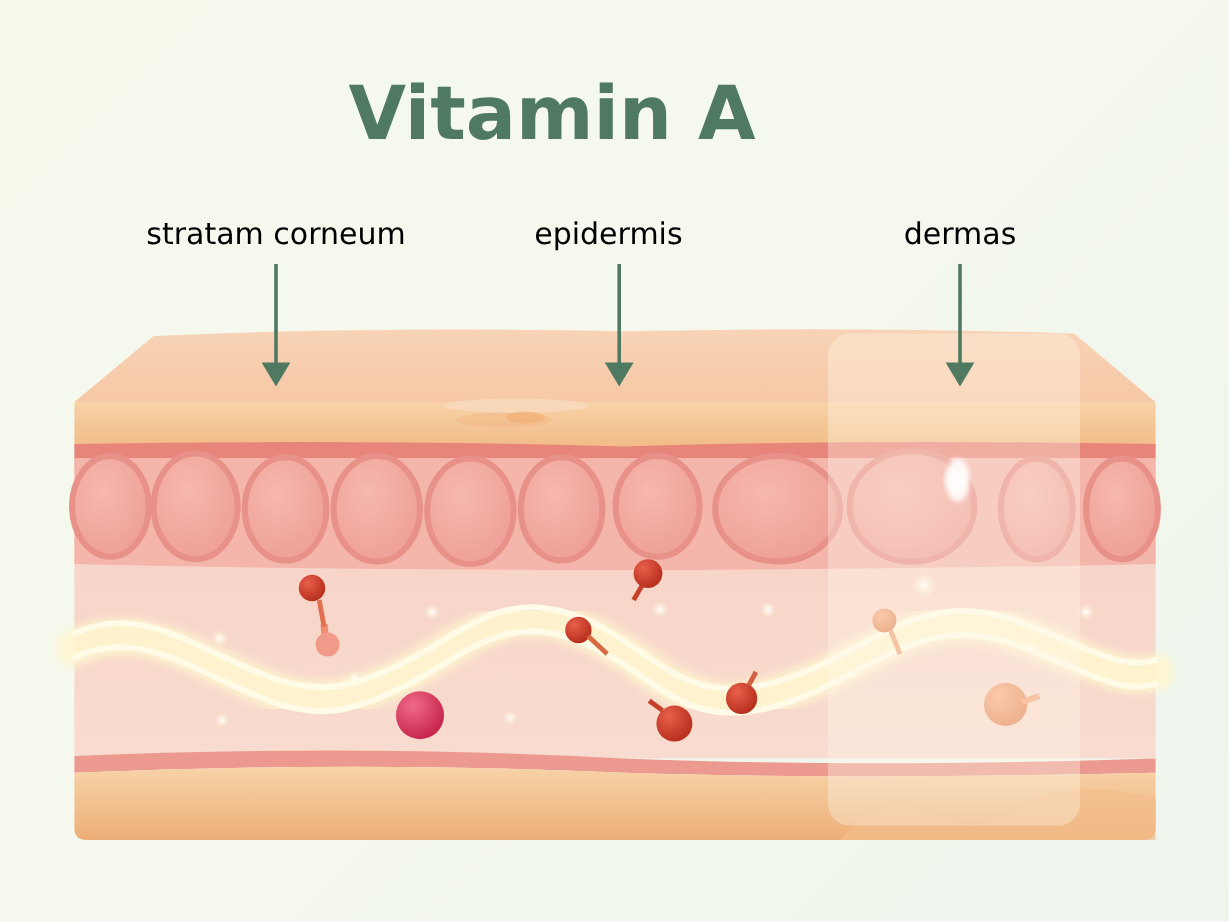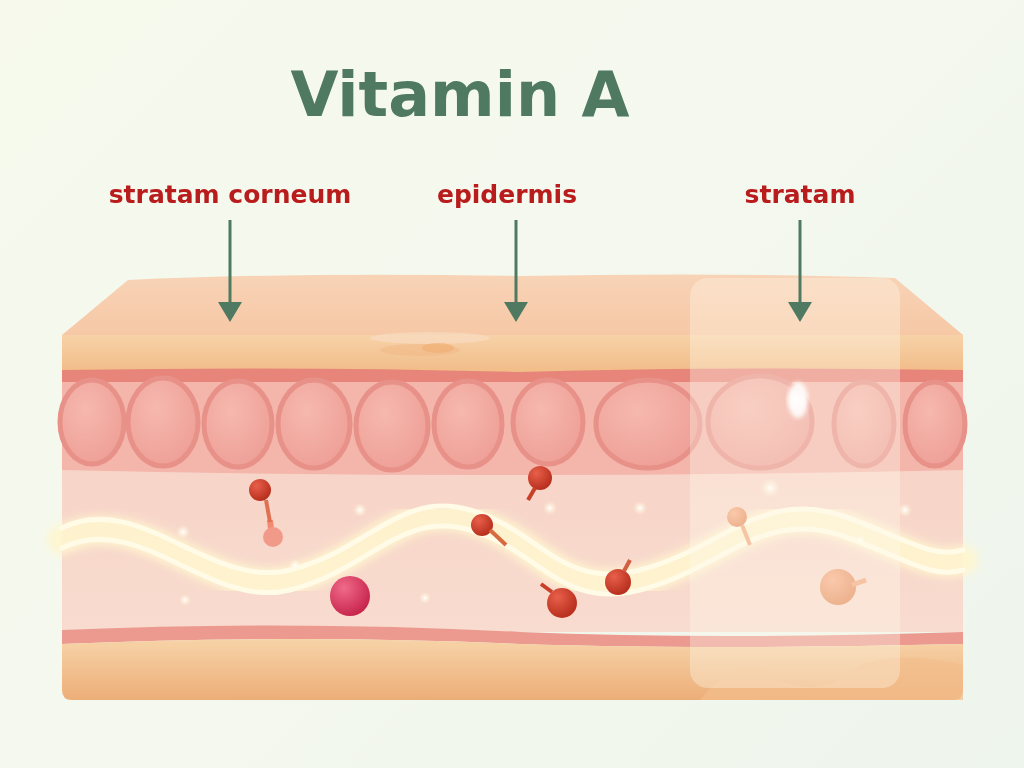--- a/index.html
+++ b/index.html
@@ -1,31 +1,31 @@
 <!DOCTYPE html>
 <html><head>
 <meta charset="utf-8">
 <style>
   html,body{margin:0;padding:0;}
   body{width:1024px;height:768px;overflow:hidden;position:relative;
     background:linear-gradient(135deg,#f6f9ec 0%,#f4f8ee 50%,#eef5ec 100%);
     font-family:"DejaVu Sans","Liberation Sans",sans-serif;}
   .title{position:absolute;left:0;width:920px;top:58px;text-align:center;
     font-size:62px;font-weight:bold;color:#4f7a61;letter-spacing:0px;}
-  .label{position:absolute;top:180px;font-size:25px;color:#b91c1c;font-weight:bold;white-space:nowrap;transform:translateX(-50%);}
+  .label{position:absolute;top:180px;font-size:25px;color:#000000;font-weight:normal;white-space:nowrap;transform:translateX(-50%);}
   svg.diagram{position:absolute;left:0;top:0;}
 </style>
 </head>
 <body>
 
 <div class="title">Vitamin A</div>
 
 <div class="label" style="left:230px">stratam corneum</div>
 <div class="label" style="left:507px">epidermis</div>
-<div class="label" style="left:800px">stratam</div>
+<div class="label" style="left:800px">dermas</div>
 
 <svg class="diagram" width="1024" height="768" viewBox="0 0 1024 768">
   <defs>
     <linearGradient id="topG" x1="0" y1="0" x2="0" y2="1">
       <stop offset="0" stop-color="#f8d3b6"></stop>
       <stop offset="1" stop-color="#f6c8a6"></stop>
     </linearGradient>
     <linearGradient id="cornG" x1="0" y1="0" x2="0" y2="1">
       <stop offset="0" stop-color="#f7d2a8"></stop>
       <stop offset="1" stop-color="#f1bb86"></stop>

